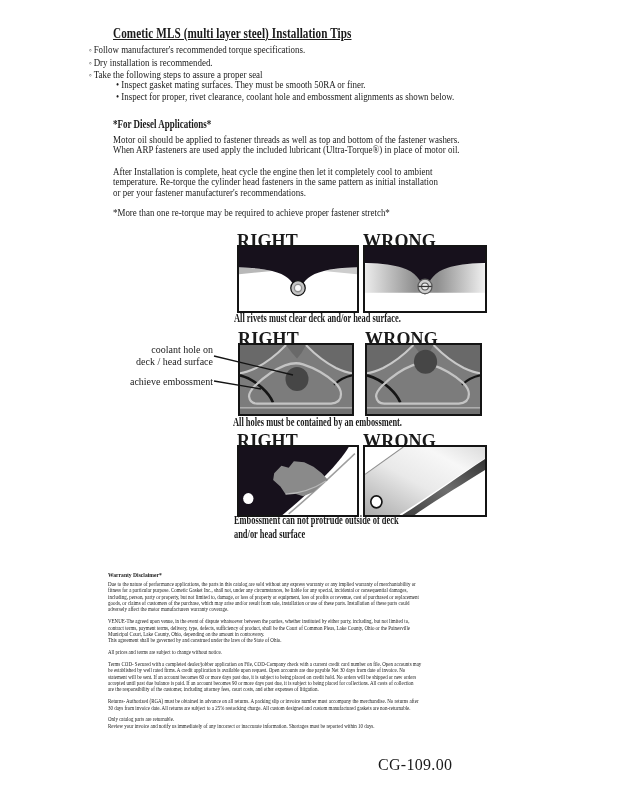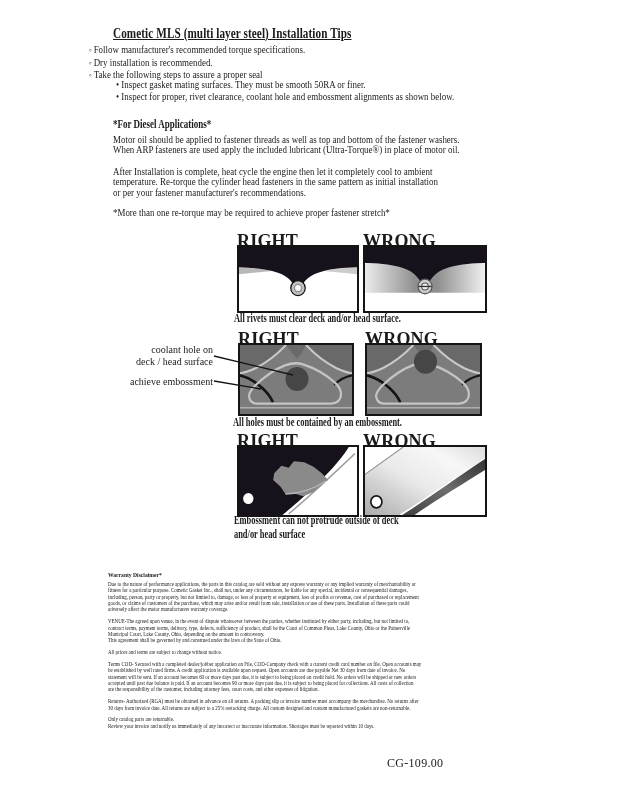--- a/index.html
+++ b/index.html
@@ -33,21 +33,21 @@
   .panel svg{display:block;width:100%;height:100%;}
   .caption{font-size:12px;font-weight:bold;white-space:pre-line;line-height:13.5px;}
 
   .callout{font-size:10px;line-height:12px;text-align:right;white-space:pre-line;}
   .leader{pointer-events:none;z-index:3;}
 
   .warranty-heading{left:108px;top:571px;font-size:6.6px;font-weight:bold;white-space:nowrap;}
   .warranty{left:108px;top:581px;width:560px;font-size:6.2px;line-height:6.35px;}
   .warranty p{margin:0 0 5.5px 0;white-space:pre-line;}
 
-  .footer-code{left:387px;top:756px;font-size:12px;letter-spacing:.3px;white-space:nowrap;}
+  .footer-code{left:378px;top:756px;font-size:16px;letter-spacing:.3px;white-space:nowrap;}
 </style>
 </head>
 <body>
 
 <div class="page">
 
   <div class="abs doc-title sx8">Cometic MLS (multi layer steel) Installation Tips</div>
 
   <div class="abs bullets sx85">
     <div class="bullet-line">Follow manufacturer's recommended torque specifications.</div>

